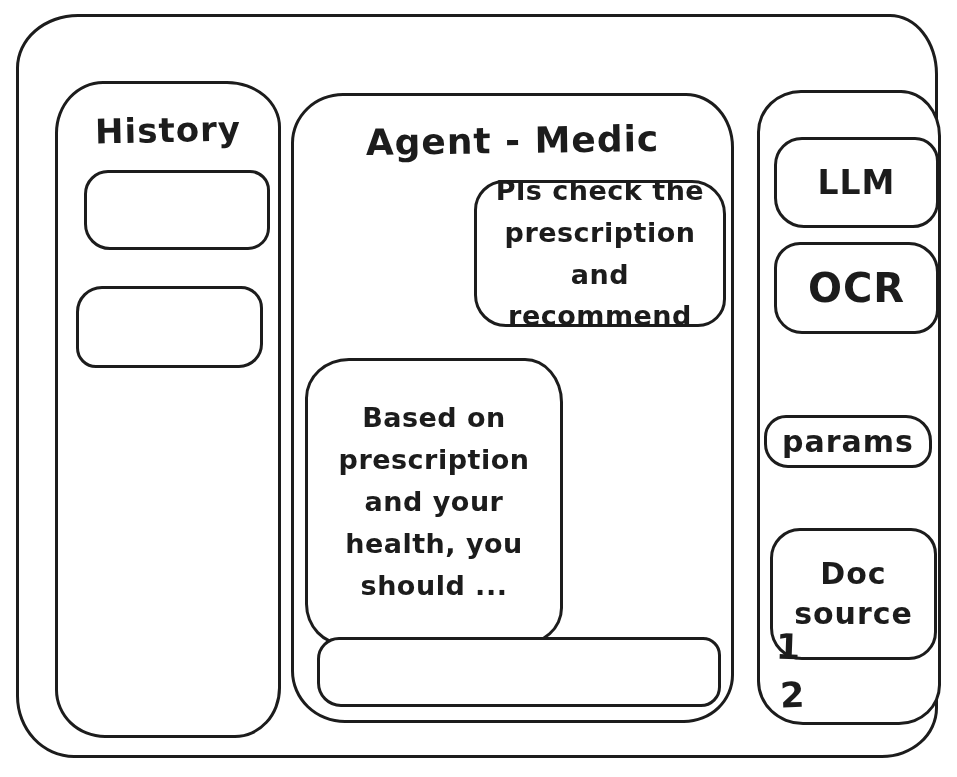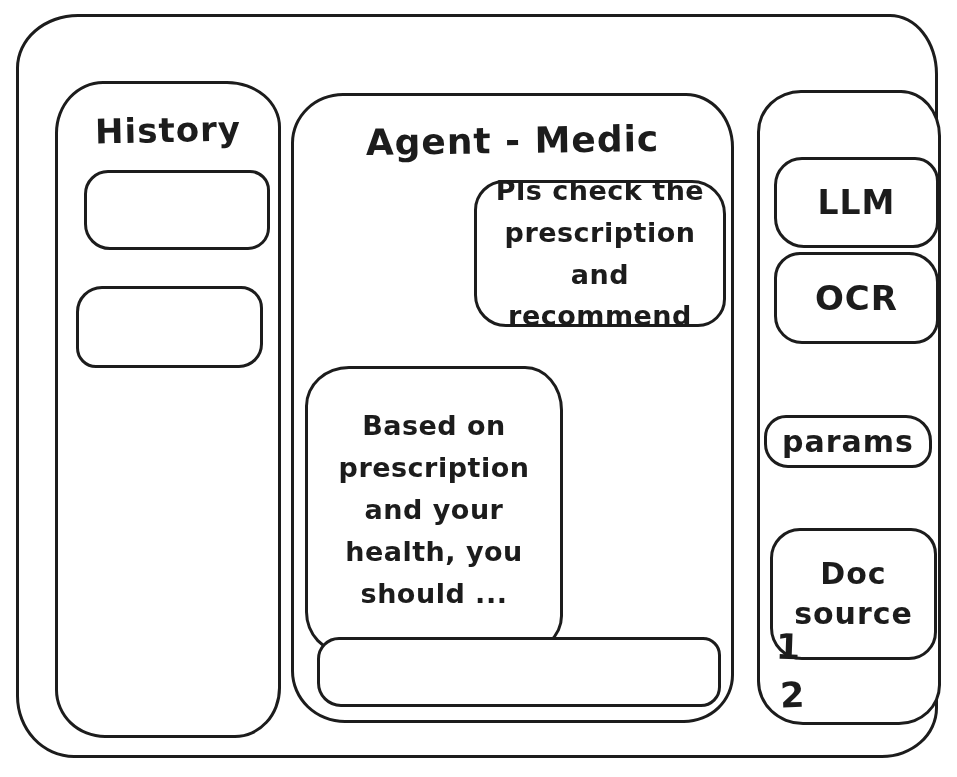--- a/index.html
+++ b/index.html
@@ -55,46 +55,46 @@
   .bubble {
     display: flex; align-items: center; justify-content: center;
     text-align: center; white-space: pre-line;
     font-size: 27px; font-weight: 700; line-height: 1.55; letter-spacing: 0.5px;
   }
   .bubble-user {
     left: 180px; top: 84px; width: 252px; height: 147px;
     border-radius: 30px 34px 28px 32px;
   }
   .bubble-agent {
-    left: 11px; top: 270px; width: 258px; height: 288px;
+    left: 11px; top: 262px; width: 258px; height: 288px;
     border-radius: 44px 38px 42px 40px / 40px 44px 38px 42px;
   }
   .chat-input {
     left: 23px; top: 541px; width: 404px; height: 70px;
     border-radius: 22px 18px 20px 24px;
     font: inherit; font-size: 26px; padding: 0 22px; color: var(--ink);
     outline: none;
   }
   
   .panel-tools {
     left: 738px; top: 73px; width: 184px; height: 635px;
     border-radius: 44px 40px 42px 46px / 42px 46px 40px 44px;
   }
   .tool-btn {
     display: flex; align-items: center; justify-content: center;
     text-align: center; white-space: pre-line;
     font-weight: 700; letter-spacing: 1px; cursor: default;
   }
   .tool-llm {
     left: 14px; top: 44px; width: 165px; height: 91px;
-    border-radius: 28px 24px 26px 30px; font-size: 33px; margin-top: 20px;
+    border-radius: 28px 24px 26px 30px; font-size: 33px;
   }
   .tool-ocr {
-    left: 14px; top: 159px; width: 165px; height: 92px;
-    border-radius: 26px 30px 24px 28px; font-size: 34px;
+    left: 14px; top: 149px; width: 165px; height: 92px;
+    border-radius: 26px 30px 24px 28px; font-size: 40px;
   }
   .tool-params {
     left: 4px; top: 322px; width: 168px; height: 53px;
     border-radius: 22px 26px 20px 24px; font-size: 30px;
   }
   .tool-doc {
     left: 10px; top: 435px; width: 167px; height: 132px;
     border-radius: 30px 26px 28px 32px; font-size: 30px; line-height: 1.35;
   }
   .list-num {

